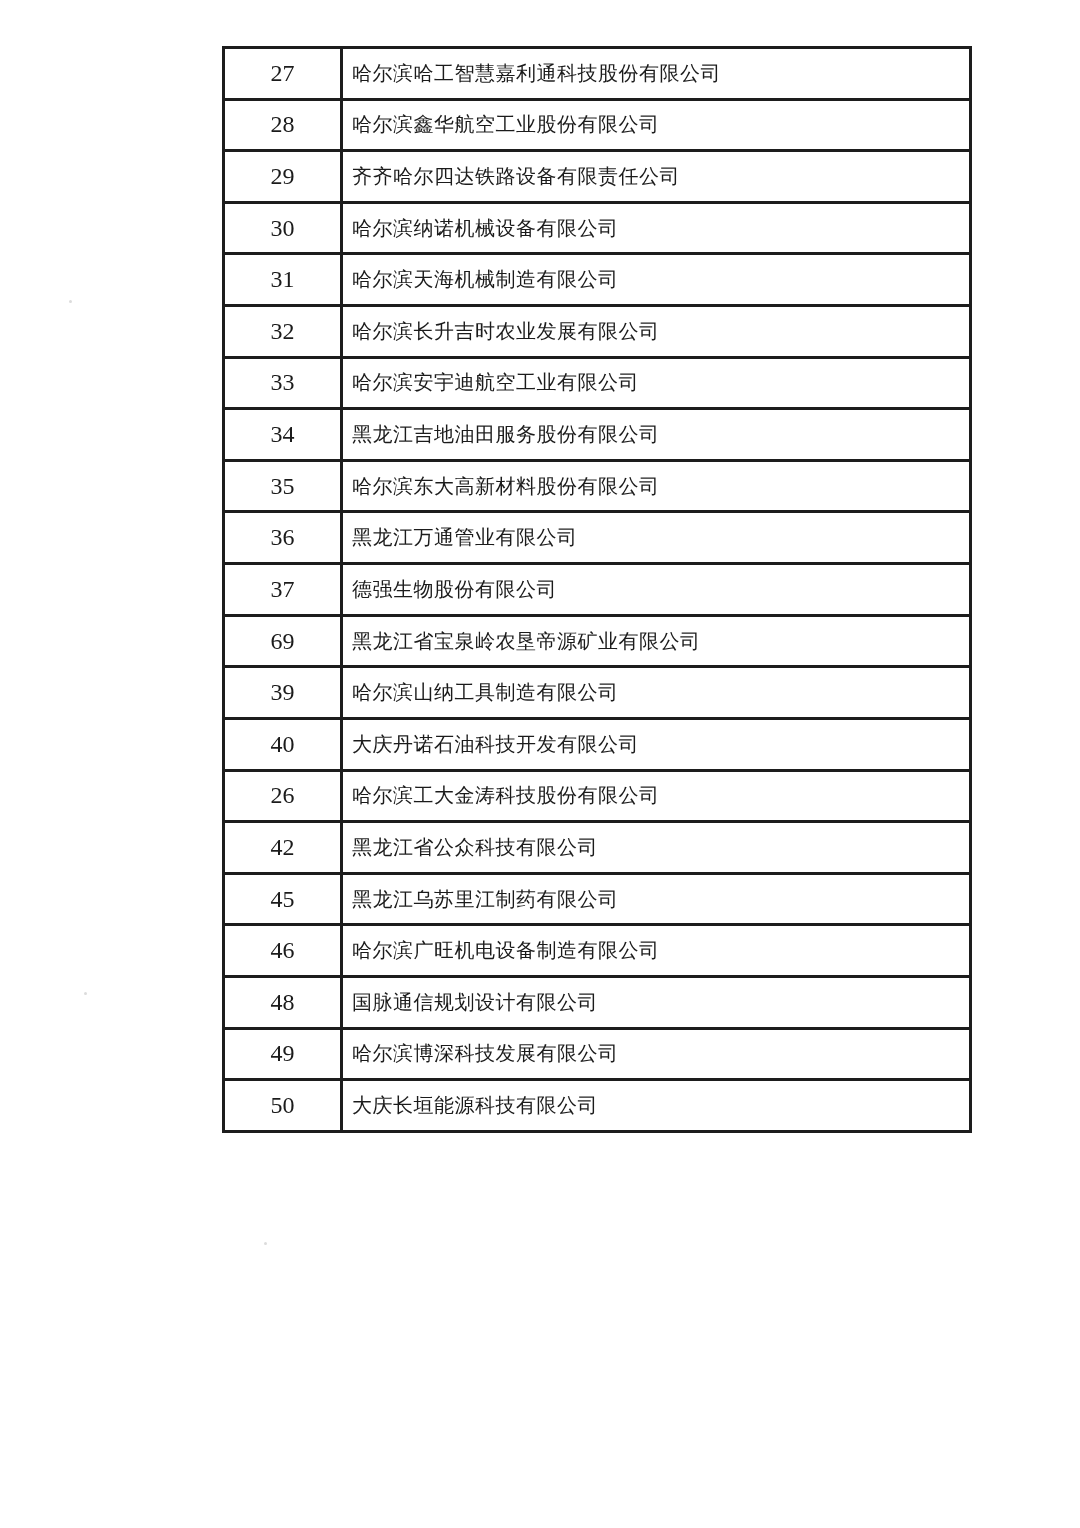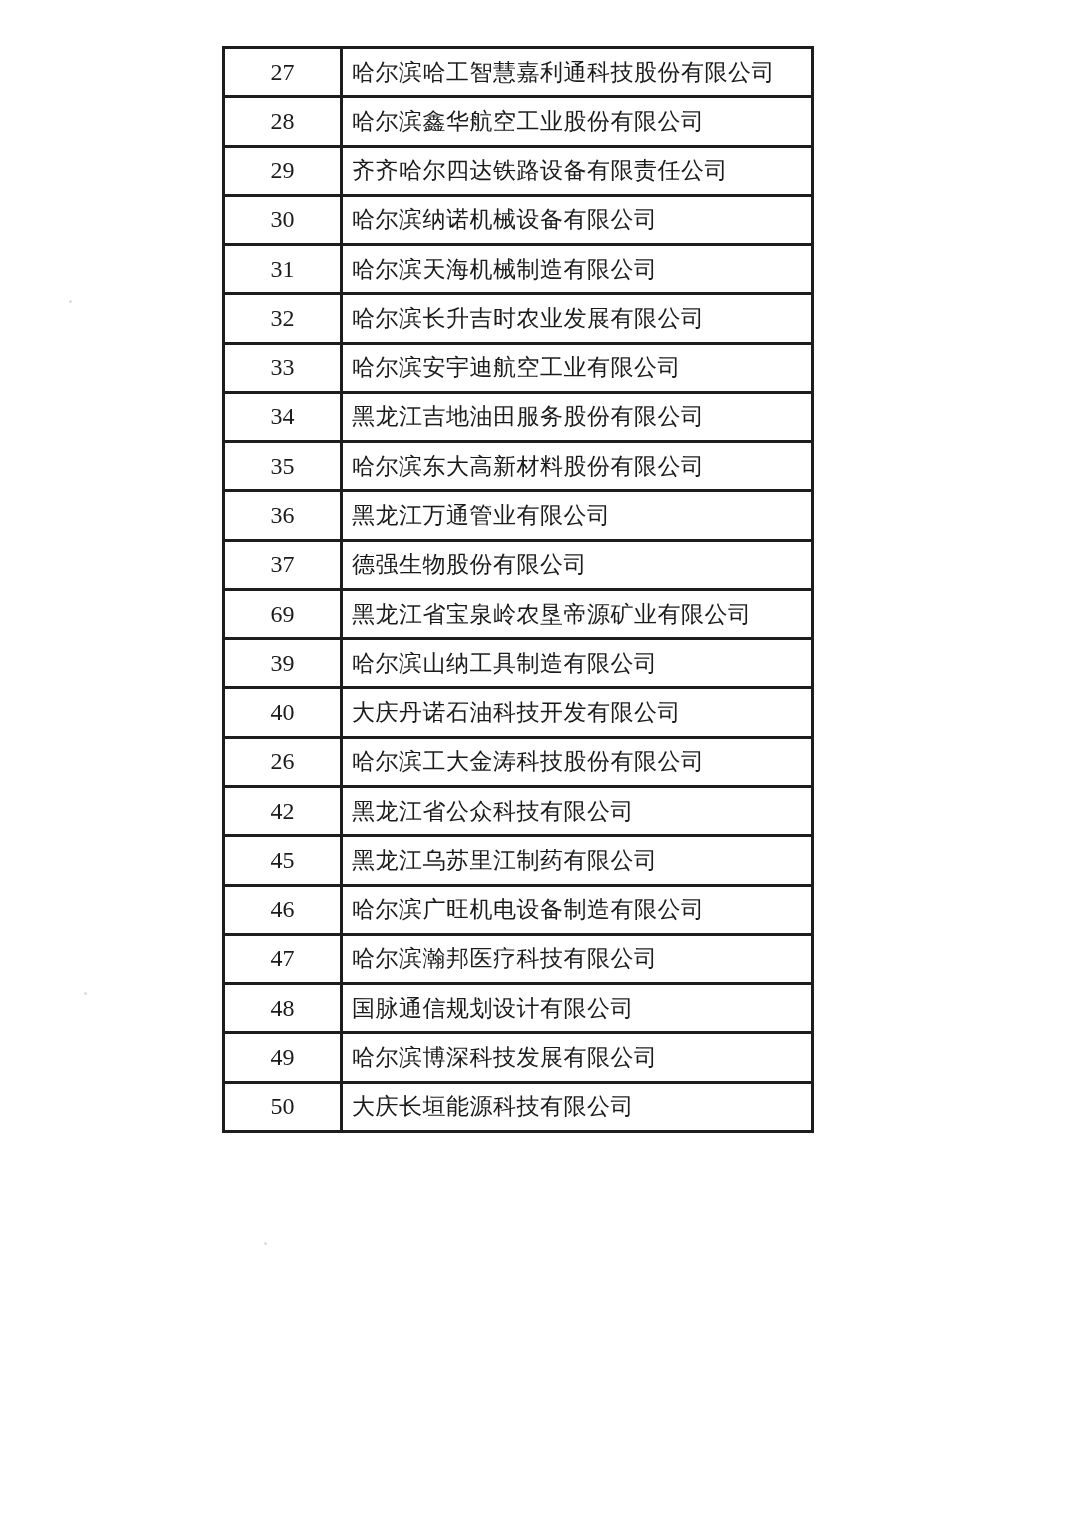--- a/index.html
+++ b/index.html
@@ -16,41 +16,41 @@
     position: relative;
     width: 1080px;
     height: 1528px;
     background: #ffffff;
     overflow: hidden;
   }
   .doc-table {
     position: absolute;
     left: 222px;
     top: 46px;
-    width: 592px;
+    width: 750px;
     height: 1087px;
     border-collapse: collapse;
     table-layout: fixed;
   }
   .doc-table td {
     border: 3px solid #1d1d1d;
     vertical-align: middle;
     color: #1b1b1b;
     overflow: hidden;
     white-space: nowrap;
   }
   .doc-table td.num-cell {
     width: 113px;
     text-align: center;
     font-size: 24px;
     font-family: "Liberation Serif", "DejaVu Serif", serif;
   }
   .doc-table td.name-cell {
     padding-left: 9px;
-    font-size: 23px;
+    font-size: 20px;
     letter-spacing: 0.5px;
     font-family: "Liberation Serif", "DejaVu Serif", serif;
   }
   .speck {
     position: absolute;
     border-radius: 50%;
     background: #dcdcdc;
     width: 3px;
     height: 3px;
   }
@@ -150,24 +150,20 @@
   <tr>
     <td class="num-cell">45</td>
     <td class="name-cell">黑龙江乌苏里江制药有限公司</td>
   </tr>
 
   <tr>
     <td class="num-cell">46</td>
     <td class="name-cell">哈尔滨广旺机电设备制造有限公司</td>
   </tr>
 
-  <tr>
-    <td class="num-cell">47</td>
-    <td class="name-cell">哈尔滨瀚邦医疗科技有限公司</td>
-  </tr>
 
   <tr>
     <td class="num-cell">48</td>
     <td class="name-cell">国脉通信规划设计有限公司</td>
   </tr>
 
   <tr>
     <td class="num-cell">49</td>
     <td class="name-cell">哈尔滨博深科技发展有限公司</td>
   </tr>

